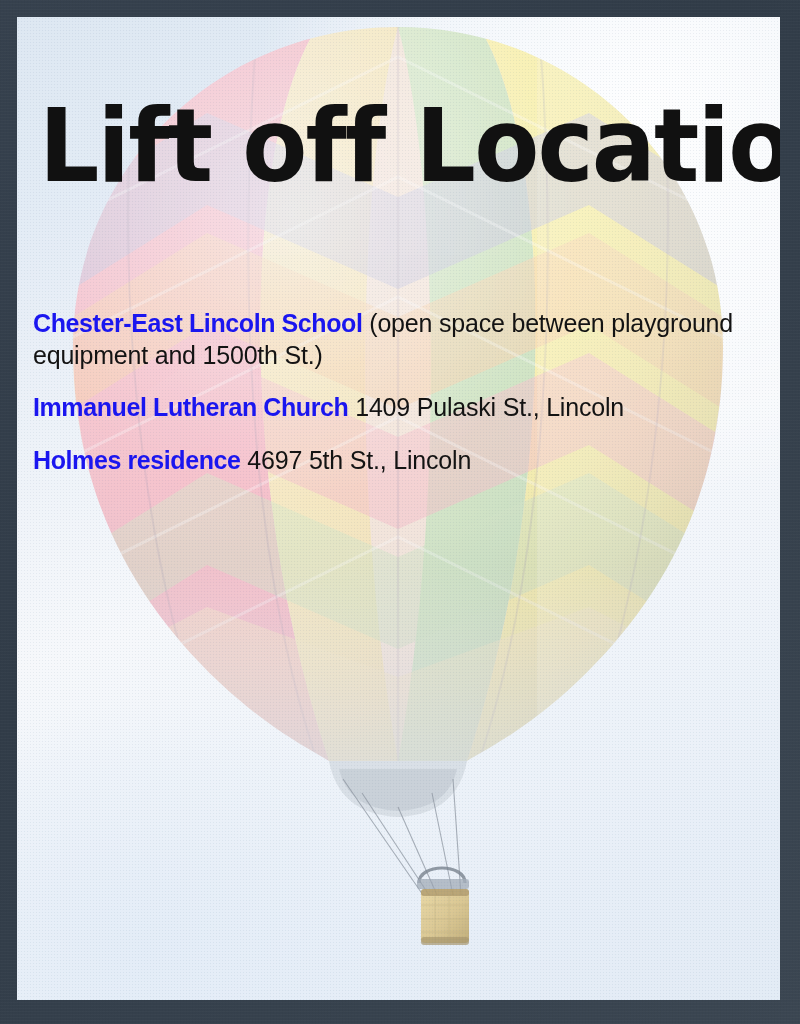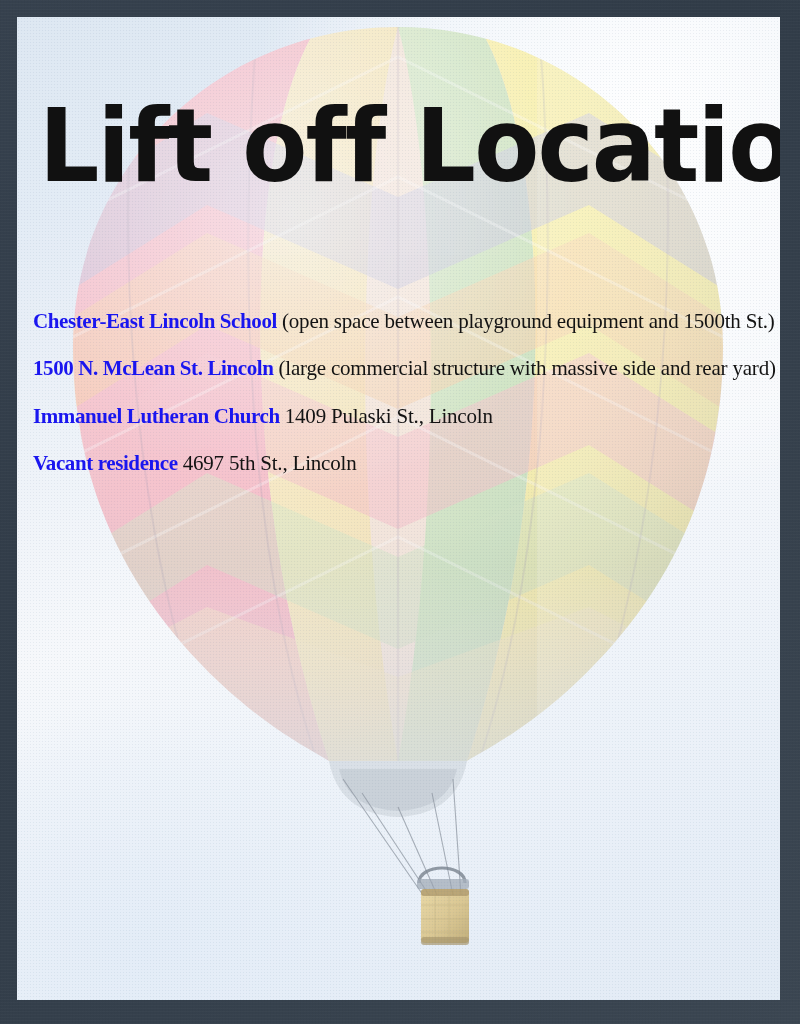--- a/index.html
+++ b/index.html
@@ -122,22 +122,22 @@
   #locations-list {
     position: absolute;
     left: 14px;
     top: 291px;
     width: 750px;
   }
 
   .location-entry {
     margin: 0 0 21px 0;
     padding: 0 2px;
-    font-family: Liberation Serif, serif;
-    font-size: 21px;
+    font-family: Liberation Sans, sans-serif;
+    font-size: 25px;
     line-height: 1.26;
     color: #111111;
     letter-spacing: -0.2px;
   }
   .location-entry:last-child { margin-bottom: 0; }
 
   .loc-name {
     font-weight: bold;
     color: #1a16ef;
     letter-spacing: -0.4px;
@@ -291,31 +291,28 @@
       <div id="poster-title">Lift off Locations</div>
 
       <div id="locations-list">
 
         <p class="location-entry">
           <span class="loc-name">Chester-East Lincoln School</span><span class="loc-detail"> (open space between playground equipment and 1500th St.)</span>
         </p>
 
 
 
-        <p class="location-entry">
-          <span class="loc-name">1500 N. McLean St. Lincoln</span><span class="loc-detail"> (large commercial structure with massive side and rear yard)</span>
-        </p>
 
         <p class="location-entry">
           <span class="loc-name">Immanuel Lutheran Church</span><span class="loc-detail"> 1409 Pulaski St., Lincoln</span>
         </p>
 
 
 
         <p class="location-entry">
-          <span class="loc-name">Vacant residence</span><span class="loc-detail"> 4697 5th St., Lincoln</span>
+          <span class="loc-name">Holmes residence</span><span class="loc-detail"> 4697 5th St., Lincoln</span>
         </p>
 
       </div>
     </div>
 
   </div>
 </div>
 
 </body></html>

